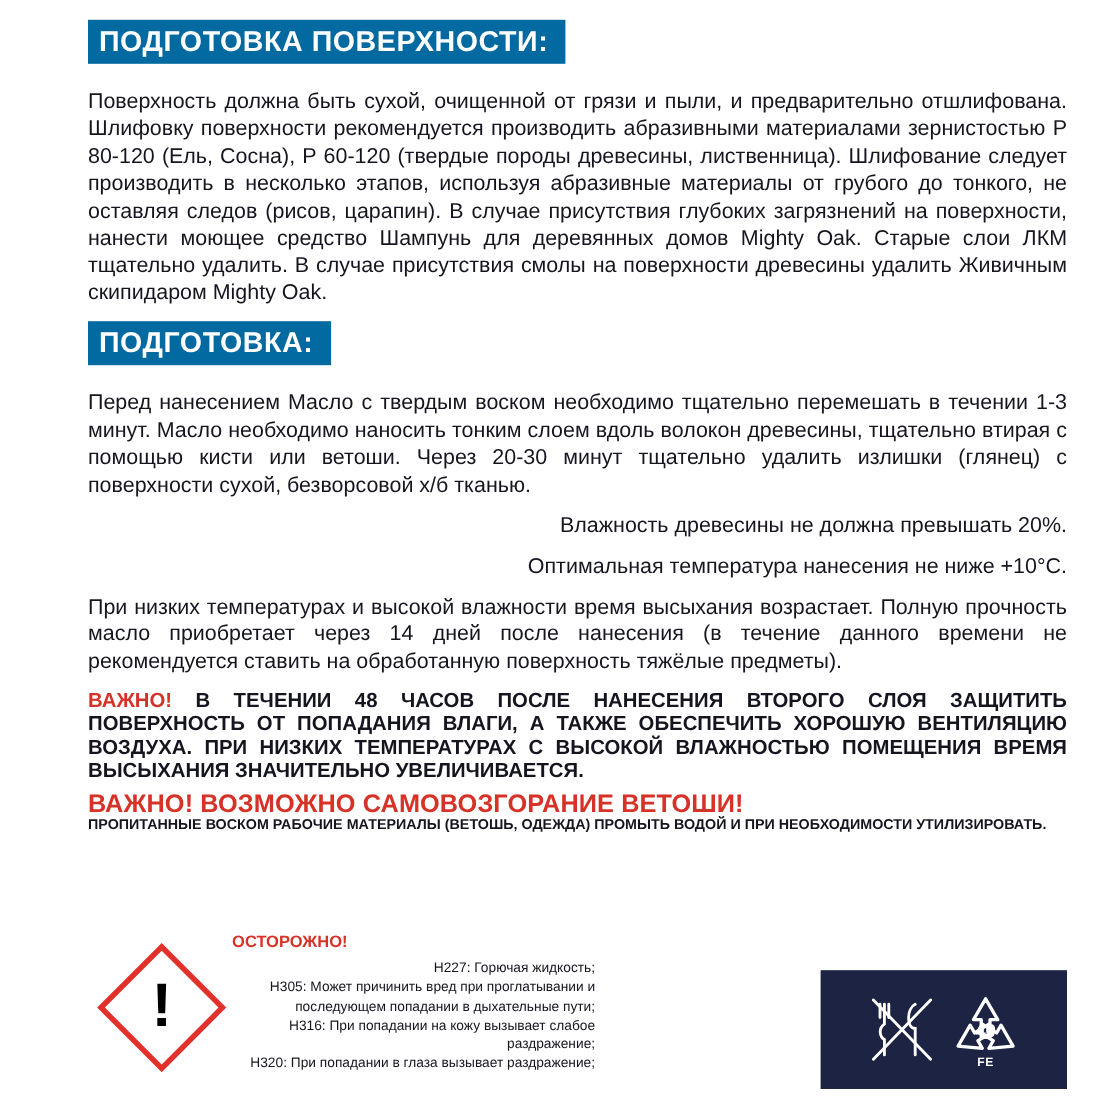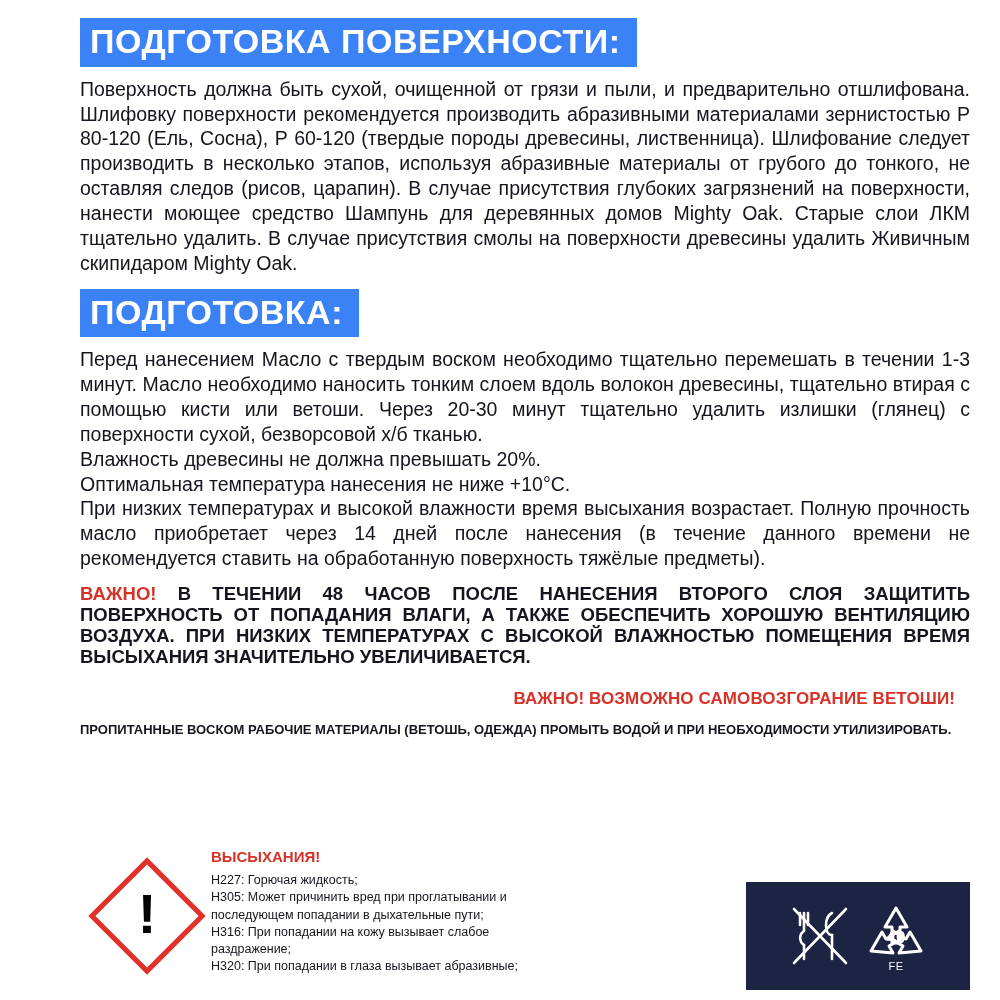--- a/index.html
+++ b/index.html
@@ -16,68 +16,67 @@
   }
   .page {
     position: relative;
     width: 1000px;
     height: 1000px;
     box-sizing: border-box;
     padding: 18px 30px 0 80px;
   }
   .section-header {
     display: inline-block;
-    background: #3b82f6;
+    background: #0369a1;
     color: #ffffff;
-    font-size: 34px;
+    font-size: 26px;
     font-weight: bold;
     letter-spacing: 0.5px;
     padding: 6px 16px 7px 10px;
     margin: 0 0 10px 0;
     line-height: 1.05;
   }
   .header-wrap {
     display: block;
     line-height: 0;
   }
   p.body-text {
-    margin: 0 0 0 0;
+    margin: 12px 0 0 0;
     font-size: 19.5px;
     line-height: 1.275;
     text-align: justify;
     text-justify: inter-word;
     color: #15151f;
   }
   p.body-text.left {
-    text-align: left;
+    text-align: right;
   }
   .gap-sm { height: 6px; }
   .gap-md { height: 13px; }
 
   .warn-block {
     font-size: 18.5px;
     line-height: 1.13;
     text-align: justify;
     color: #15151f;
     margin: 0;
     font-weight: bold;
   }
   .warn-label {
     color: #d63228;
     font-weight: bold;
     margin-top: 24px;
   }
   .warn-block2 {
-    margin: 15px;
-    font-size: 17px;
+    margin: 0;
+    font-size: 23px;
     line-height: 1.15;
     color: #d63228;
     font-weight: bold;
     letter-spacing: 0.1px;
-    text-align: right;
   }
   .warn-block3 {
     margin: 0;
     font-size: 13px;
     line-height: 1.15;
     color: #15151f;
     font-weight: bold;
   }
 
   .bottom-area {
@@ -137,20 +136,21 @@
     color: #d63228;
     font-weight: bold;
     font-size: 15px;
     margin-bottom: 7px;
   }
   .hazard-line {
     font-size: 12.5px;
     line-height: 1.38;
     color: #15151f;
     max-width: 330px;
+    text-align: right;
   }
 
   .pictos {
     position: absolute;
     right: 0;
     bottom: 2px;
     width: 224px;
     height: 108px;
     background: #1d2342;
     display: flex;
@@ -165,21 +165,21 @@
   }
   .picto svg { display: block; }
   .fe-label {
     position: absolute;
     bottom: -1px;
     left: 0;
     width: 100%;
     text-align: center;
     color: #ffffff;
     font-size: 11px;
-    font-weight: normal;
+    font-weight: bold;
     letter-spacing: 0.5px;
   }
 </style>
 </head>
 <body>
 
 <div class="page">
 
   <div class="header-wrap">
     <h2 class="section-header">ПОДГОТОВКА ПОВЕРХНОСТИ:</h2>
@@ -208,25 +208,25 @@
   <p class="warn-block3">ПРОПИТАННЫЕ ВОСКОМ РАБОЧИЕ МАТЕРИАЛЫ (ВЕТОШЬ, ОДЕЖДА) ПРОМЫТЬ ВОДОЙ И ПРИ НЕОБХОДИМОСТИ УТИЛИЗИРОВАТЬ.</p>
 
   <div class="bottom-area">
 
     <div class="hazard-row">
       <div class="ghs-diamond">
         <div class="sq"></div>
         <div class="excl">!</div>
       </div>
       <div class="hazard-text">
-        <div class="hazard-title">ВЫСЫХАНИЯ!</div>
+        <div class="hazard-title">ОСТОРОЖНО!</div>
         <div class="hazard-line">H227: Горючая жидкость;</div>
         <div class="hazard-line">H305: Может причинить вред при проглатывании и последующем попадании в дыхательные пути;</div>
         <div class="hazard-line">H316: При попадании на кожу вызывает слабое раздражение;</div>
-        <div class="hazard-line">H320: При попадании в глаза вызывает абразивные;</div>
+        <div class="hazard-line">H320: При попадании в глаза вызывает раздражение;</div>
       </div>
     </div>
 
     <div class="pictos">
       <div class="picto">
         <svg width="64" height="70" viewBox="0 0 64 70" aria-hidden="true">
           <g stroke="#ffffff" stroke-width="2.6" fill="none" stroke-linecap="round">
             <path d="M16 12 L16 30 M12 12 L12 24 M20 12 L20 24 M16 30 C 10 34 12 42 16 44 L16 58"></path>
             <path d="M44 12 C 36 16 36 34 44 34 L44 58"></path>
             <path d="M6 8 L58 62 M58 8 L6 62"></path>

